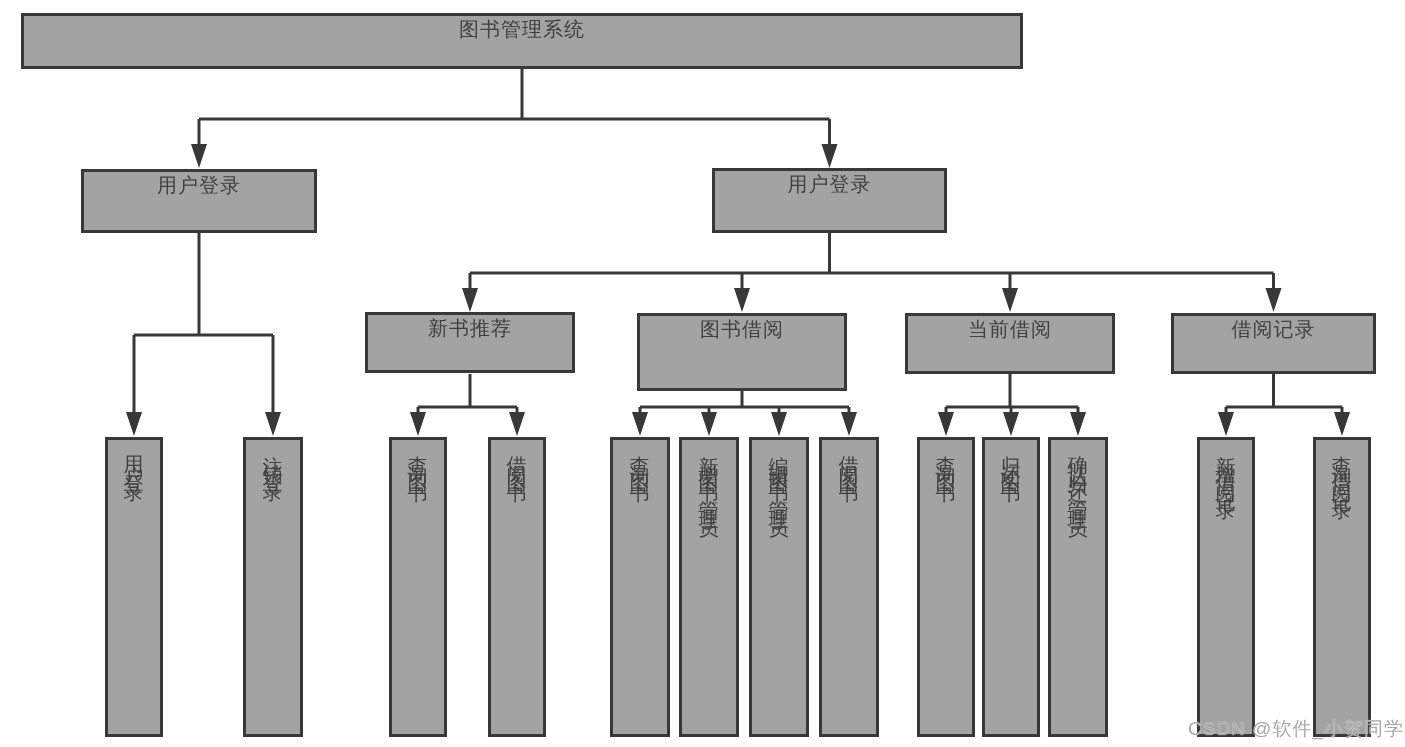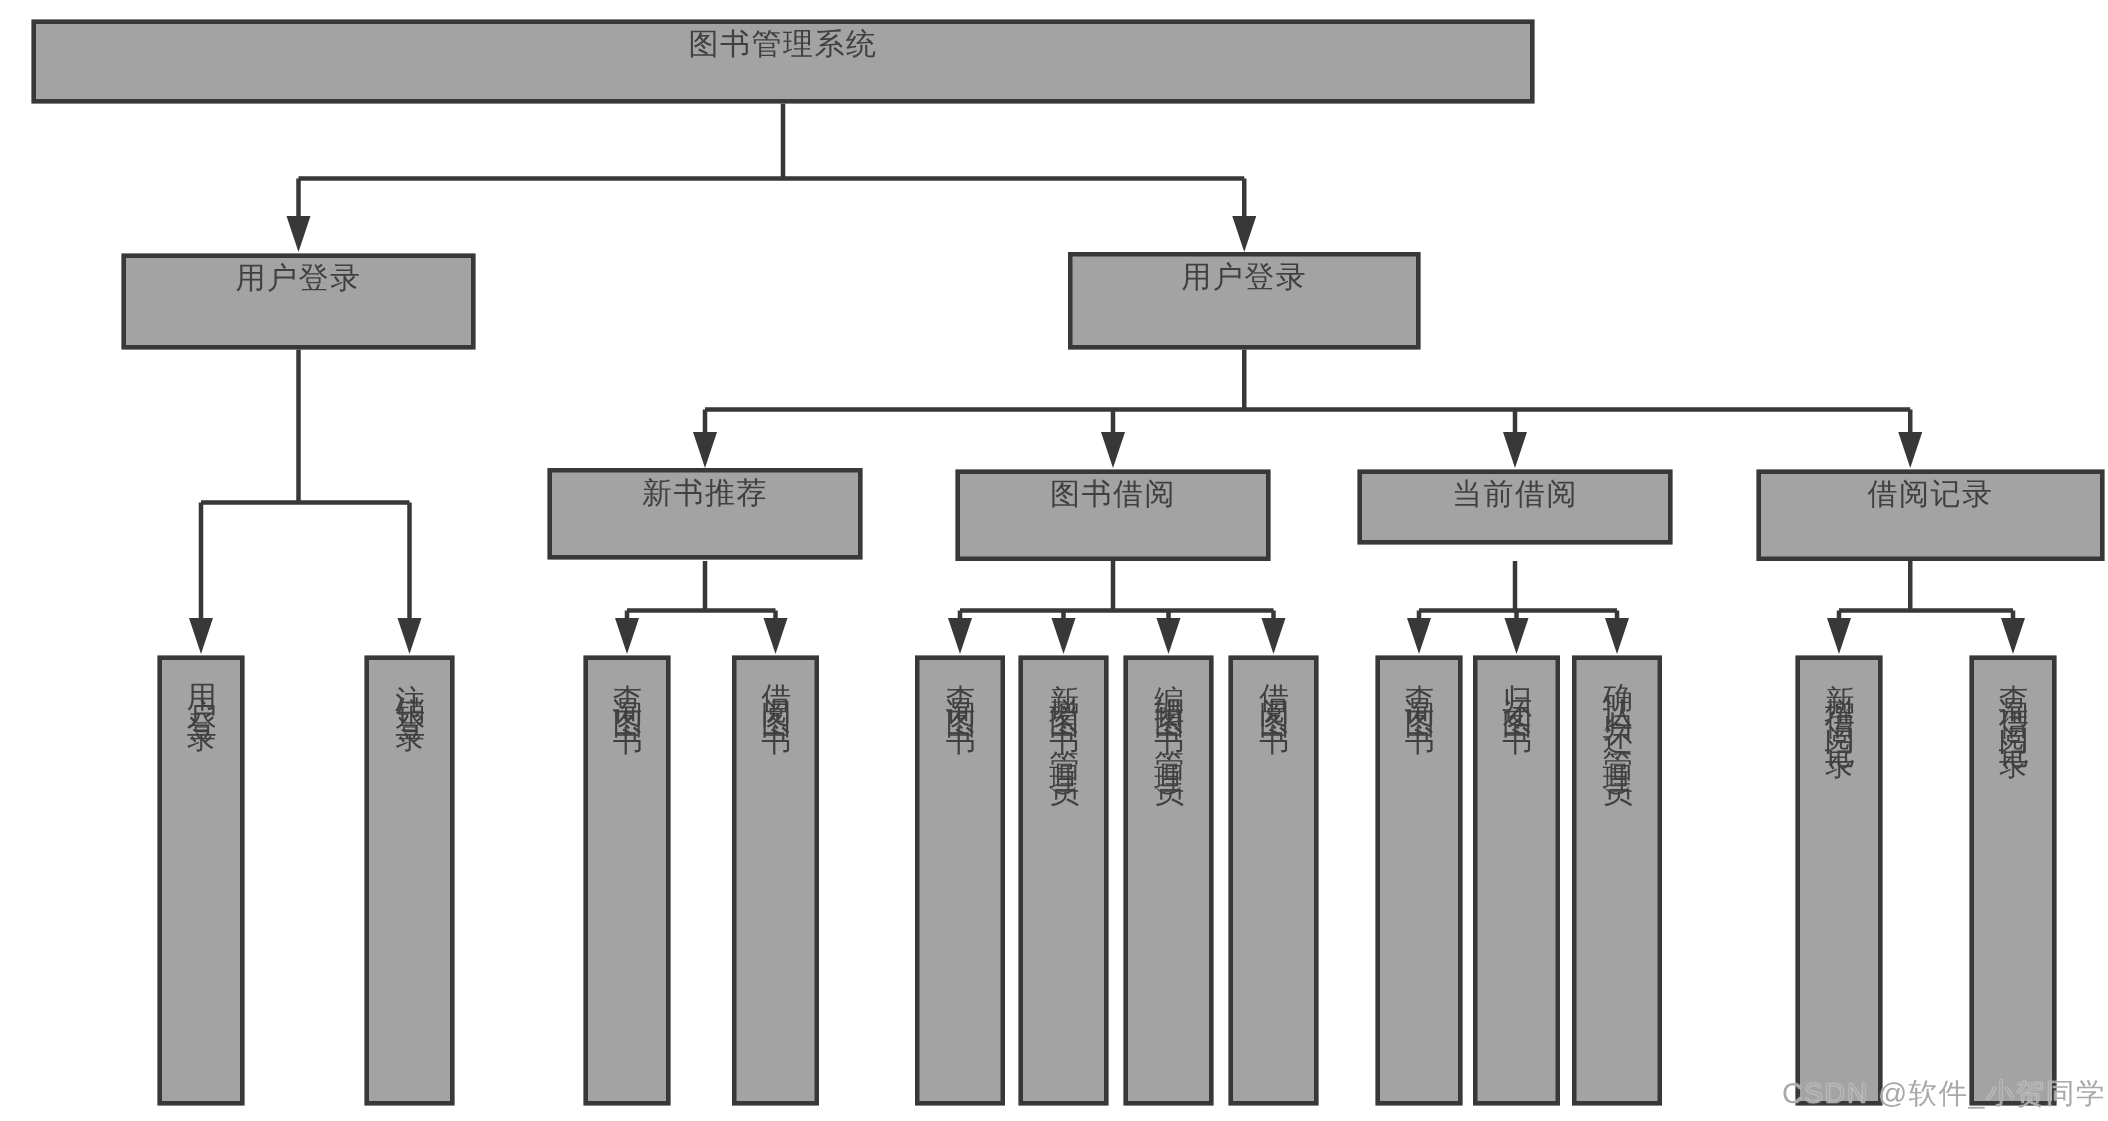--- a/index.html
+++ b/index.html
@@ -78,27 +78,27 @@
   <div class="box" style="left:81px;top:169px;width:236px;height:64px">
     <span>用户登录</span>
   </div>
   <div class="box" style="left:712px;top:168px;width:235px;height:65px">
     <span>用户登录</span>
   </div>
 
   <div class="box" style="left:365px;top:312px;width:210px;height:61px">
     <span>新书推荐</span>
   </div>
-  <div class="box" style="left:637px;top:313px;width:210px;height:61px">
+  <div class="box" style="left:637px;top:313px;width:210px;height:78px">
     <span>图书借阅</span>
   </div>
-  <div class="box" style="left:905px;top:313px;width:210px;height:50px">
+  <div class="box" style="left:905px;top:313px;width:210px;height:61px">
     <span>当前借阅</span>
   </div>
-  <div class="box" style="left:1171px;top:313px;width:232px;height:61px">
+  <div class="box" style="left:1171px;top:313px;width:205px;height:61px">
     <span>借阅记录</span>
   </div>
 
   <div class="box v" style="left:105px;top:437px;width:58px;height:300px">
     <span>用户登录</span>
   </div>
   <div class="box v" style="left:243px;top:437px;width:60px;height:300px">
     <span>注销登录</span>
   </div>
 

